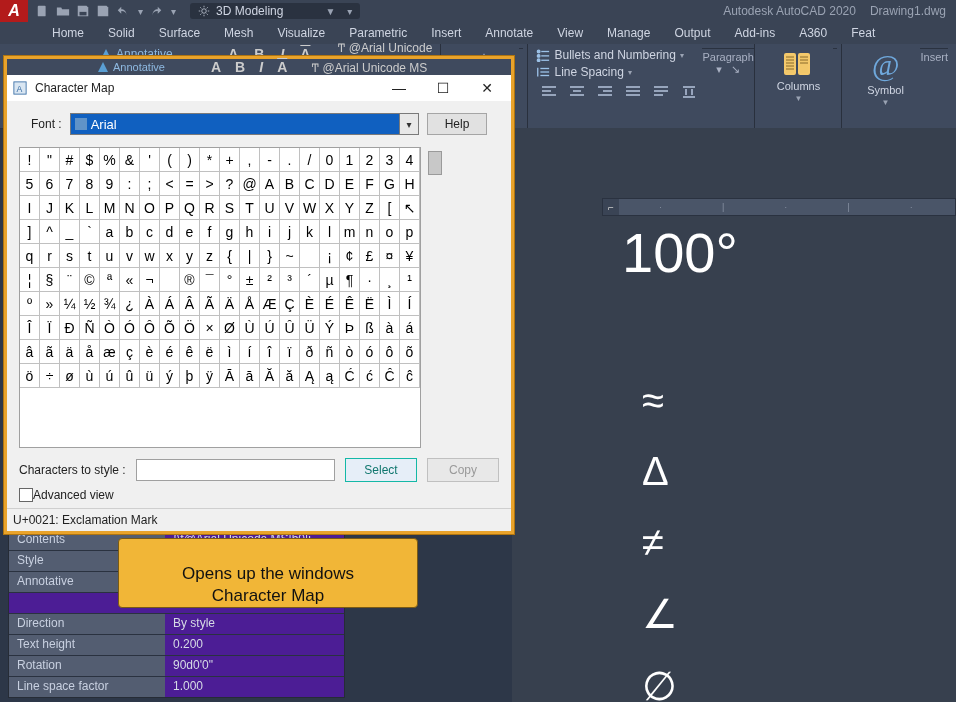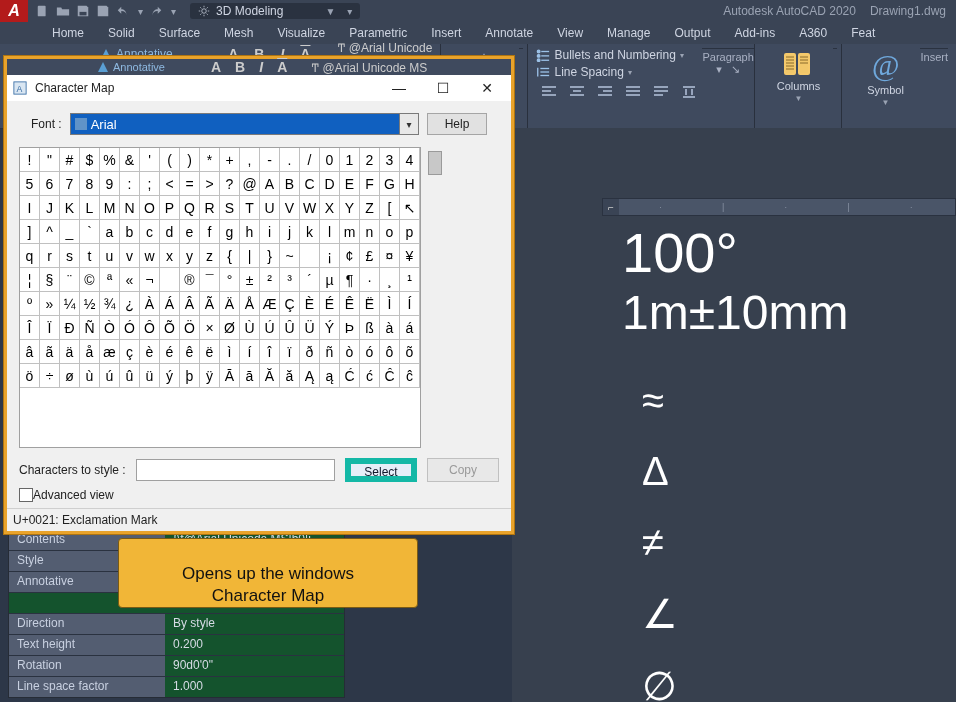--- a/index.html
+++ b/index.html
@@ -293,24 +293,24 @@
   color:#222;
 }
 .cm-copyrow .cpy-input{
   flex:1;
   height:20px;
   border:1px solid #a0a0a0;
   background:#fff;
 }
 .cm-copyrow button{
   width:72px;height:24px;
-  border:6px solid #14b8a6;
+  border:1px solid #14b8a6;
   background:#e6eef8;
   font-size:12px;
-  color:#0f172a;
+  color:#0f766e;
 }
 .cm-copyrow button.disabled{
   border:1px solid #c0c0c0;
   background:#e8e8e8;
   color:#9a9a9a;
 }
 .cm-adv {
   padding:0 12px 6px 12px;
   color:#222;
   display:flex;align-items:center;
@@ -351,21 +351,21 @@
 .prop-row .k{
   width:140px;
   padding:2px 8px;
   color:#c8d0e0;
   background:#535d71;
 }
 .prop-row .v{
   flex:1;
   padding:2px 8px;
   color:#d6dbe5;
-  background:#14532d;
+  background:#4c1d95;
 }
 
 
 .callout {
   position:absolute;
   left:118px; top:538px;
   width:298px; height:68px;
   background:#f1b637;
   border:1px solid #7a5a14;
   border-radius:4px;
@@ -579,21 +579,20 @@
     <div class="ticks">
         <span>·</span>
         <span>|</span>
         <span>·</span>
         <span>|</span>
         <span>·</span>
       </div>
   </div>
   <div class="canvas-text">
     <div class="line1">100°</div>
-    <div class="line2">1m±10mm</div>
   </div>
   <div class="sym-stack" id="symstack">
       <div>≈</div>
       <div>Δ</div>
       <div>≠</div>
       <div>∠</div>
       <div>∅</div>
     </div>
 </div>
 

